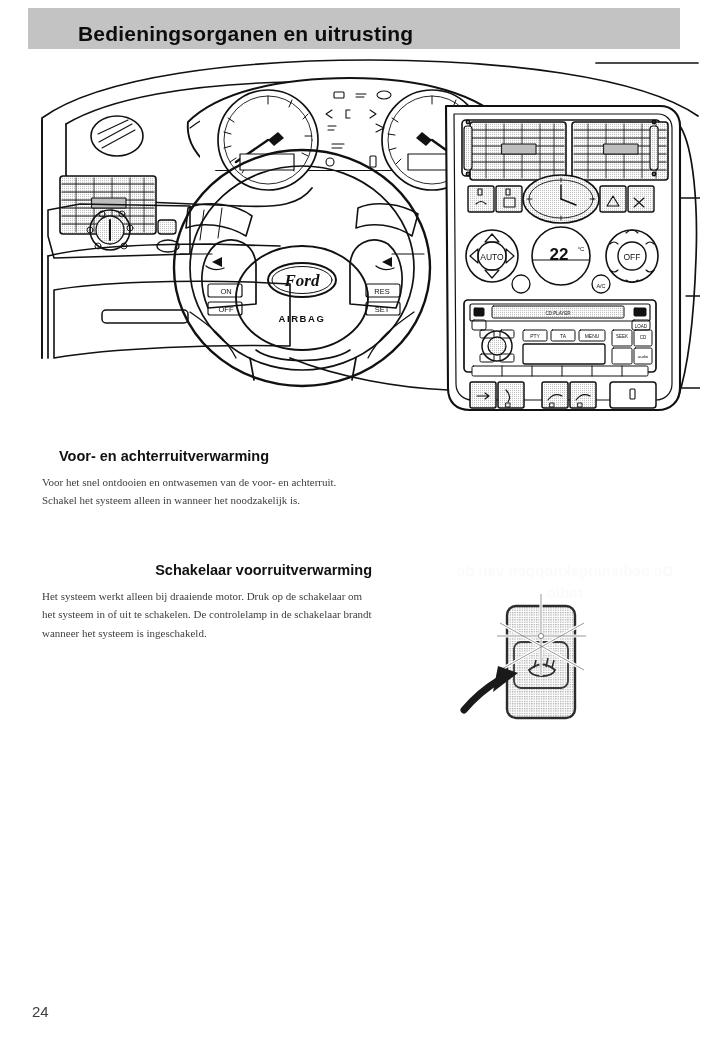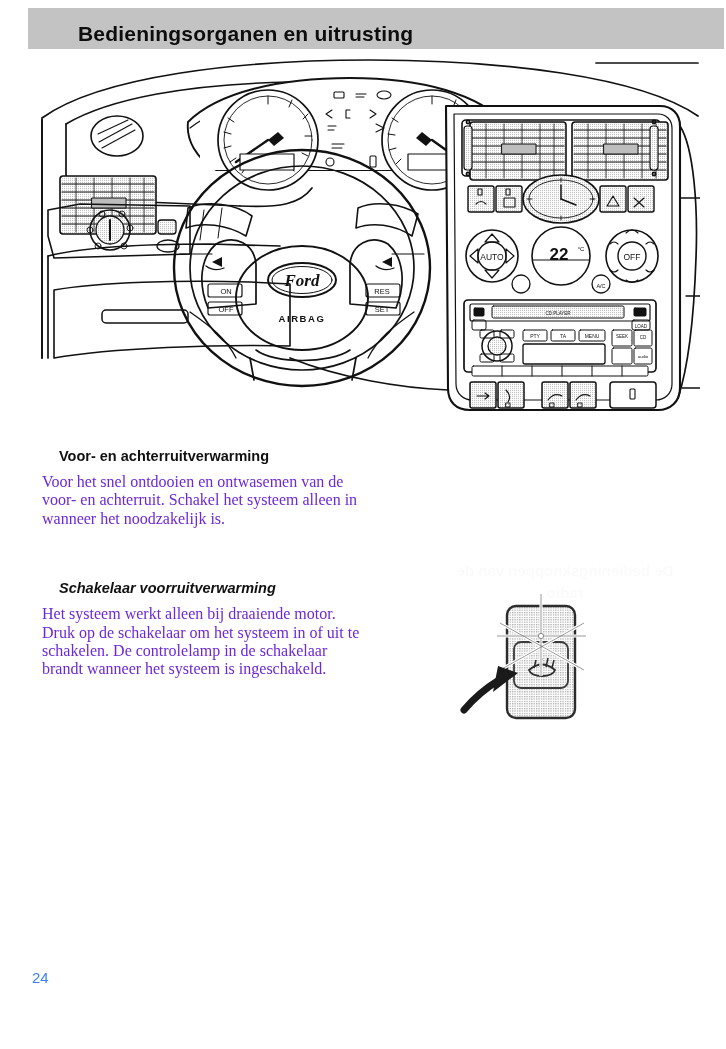--- a/index.html
+++ b/index.html
@@ -6,67 +6,66 @@
   body{
     width:726px;height:1049px;position:relative;overflow:hidden;
     font-family:"Liberation Serif",serif;color:#1a1a1a;
   }
   .page{position:absolute;inset:0;background:#fff;}
 
   
   .banner{
     position:absolute;left:28px;top:8px;width:652px;height:41px;
     background:#c3c3c3;
-    padding-left:44px;
   }
   .banner-title{
     position:absolute;left:50px;top:14px;
     font-family:"Liberation Sans",sans-serif;
     font-weight:bold;font-size:21px;letter-spacing:.2px;color:#0d0d0d;
     white-space:nowrap;
   }
 
   
   .illus{
     position:absolute;left:40px;top:58px;width:660px;height:372px;
   }
   .illus svg{display:block;width:100%;height:100%;}
 
   
   .col{position:absolute;left:42px;top:448px;width:330px;}
   h2.sec{
     font-family:"Liberation Sans",sans-serif;
     font-weight:bold;font-size:14.5px;margin:0 0 9px 17px;color:#111;
   }
-  h2.sec.ital{font-style:italic;}
+  h2.sec.ital{text-align:right;}
   p.body{
     font-family:"Liberation Serif",serif;
-    font-size:16px;line-height:18.4px;margin:0 0 12px 0;color:#6d28d9;
+    font-size:11px;line-height:18.4px;margin:0 0 12px 0;color:#404040;
   }
   .gap{height:40px;}
 
   
   .fig{
     position:absolute;left:452px;top:588px;width:210px;height:150px;
   }
   .fig svg{display:block;width:100%;height:100%;}
 
   
   .ghost{
     position:absolute;left:430px;top:560px;width:270px;
     font-family:"Liberation Sans",sans-serif;font-weight:bold;
     font-size:15px;color:#fafafa;transform:scaleX(-1);
     text-align:center;line-height:22px;pointer-events:none;
     opacity:.85;
   }
 
   
   .folio{
-    position:absolute;left:32px;top:969px;
-    font-family:"Liberation Sans",sans-serif;font-size:15px;color:#3b82f6;
+    position:absolute;left:32px;top:1003px;
+    font-family:"Liberation Sans",sans-serif;font-size:15px;color:#404040;
   }
 </style>
 </head>
 <body>
 
 <div class="page">
 
   <div class="banner">
     <div class="banner-title">Bedieningsorganen en uitrusting</div>
   </div>

